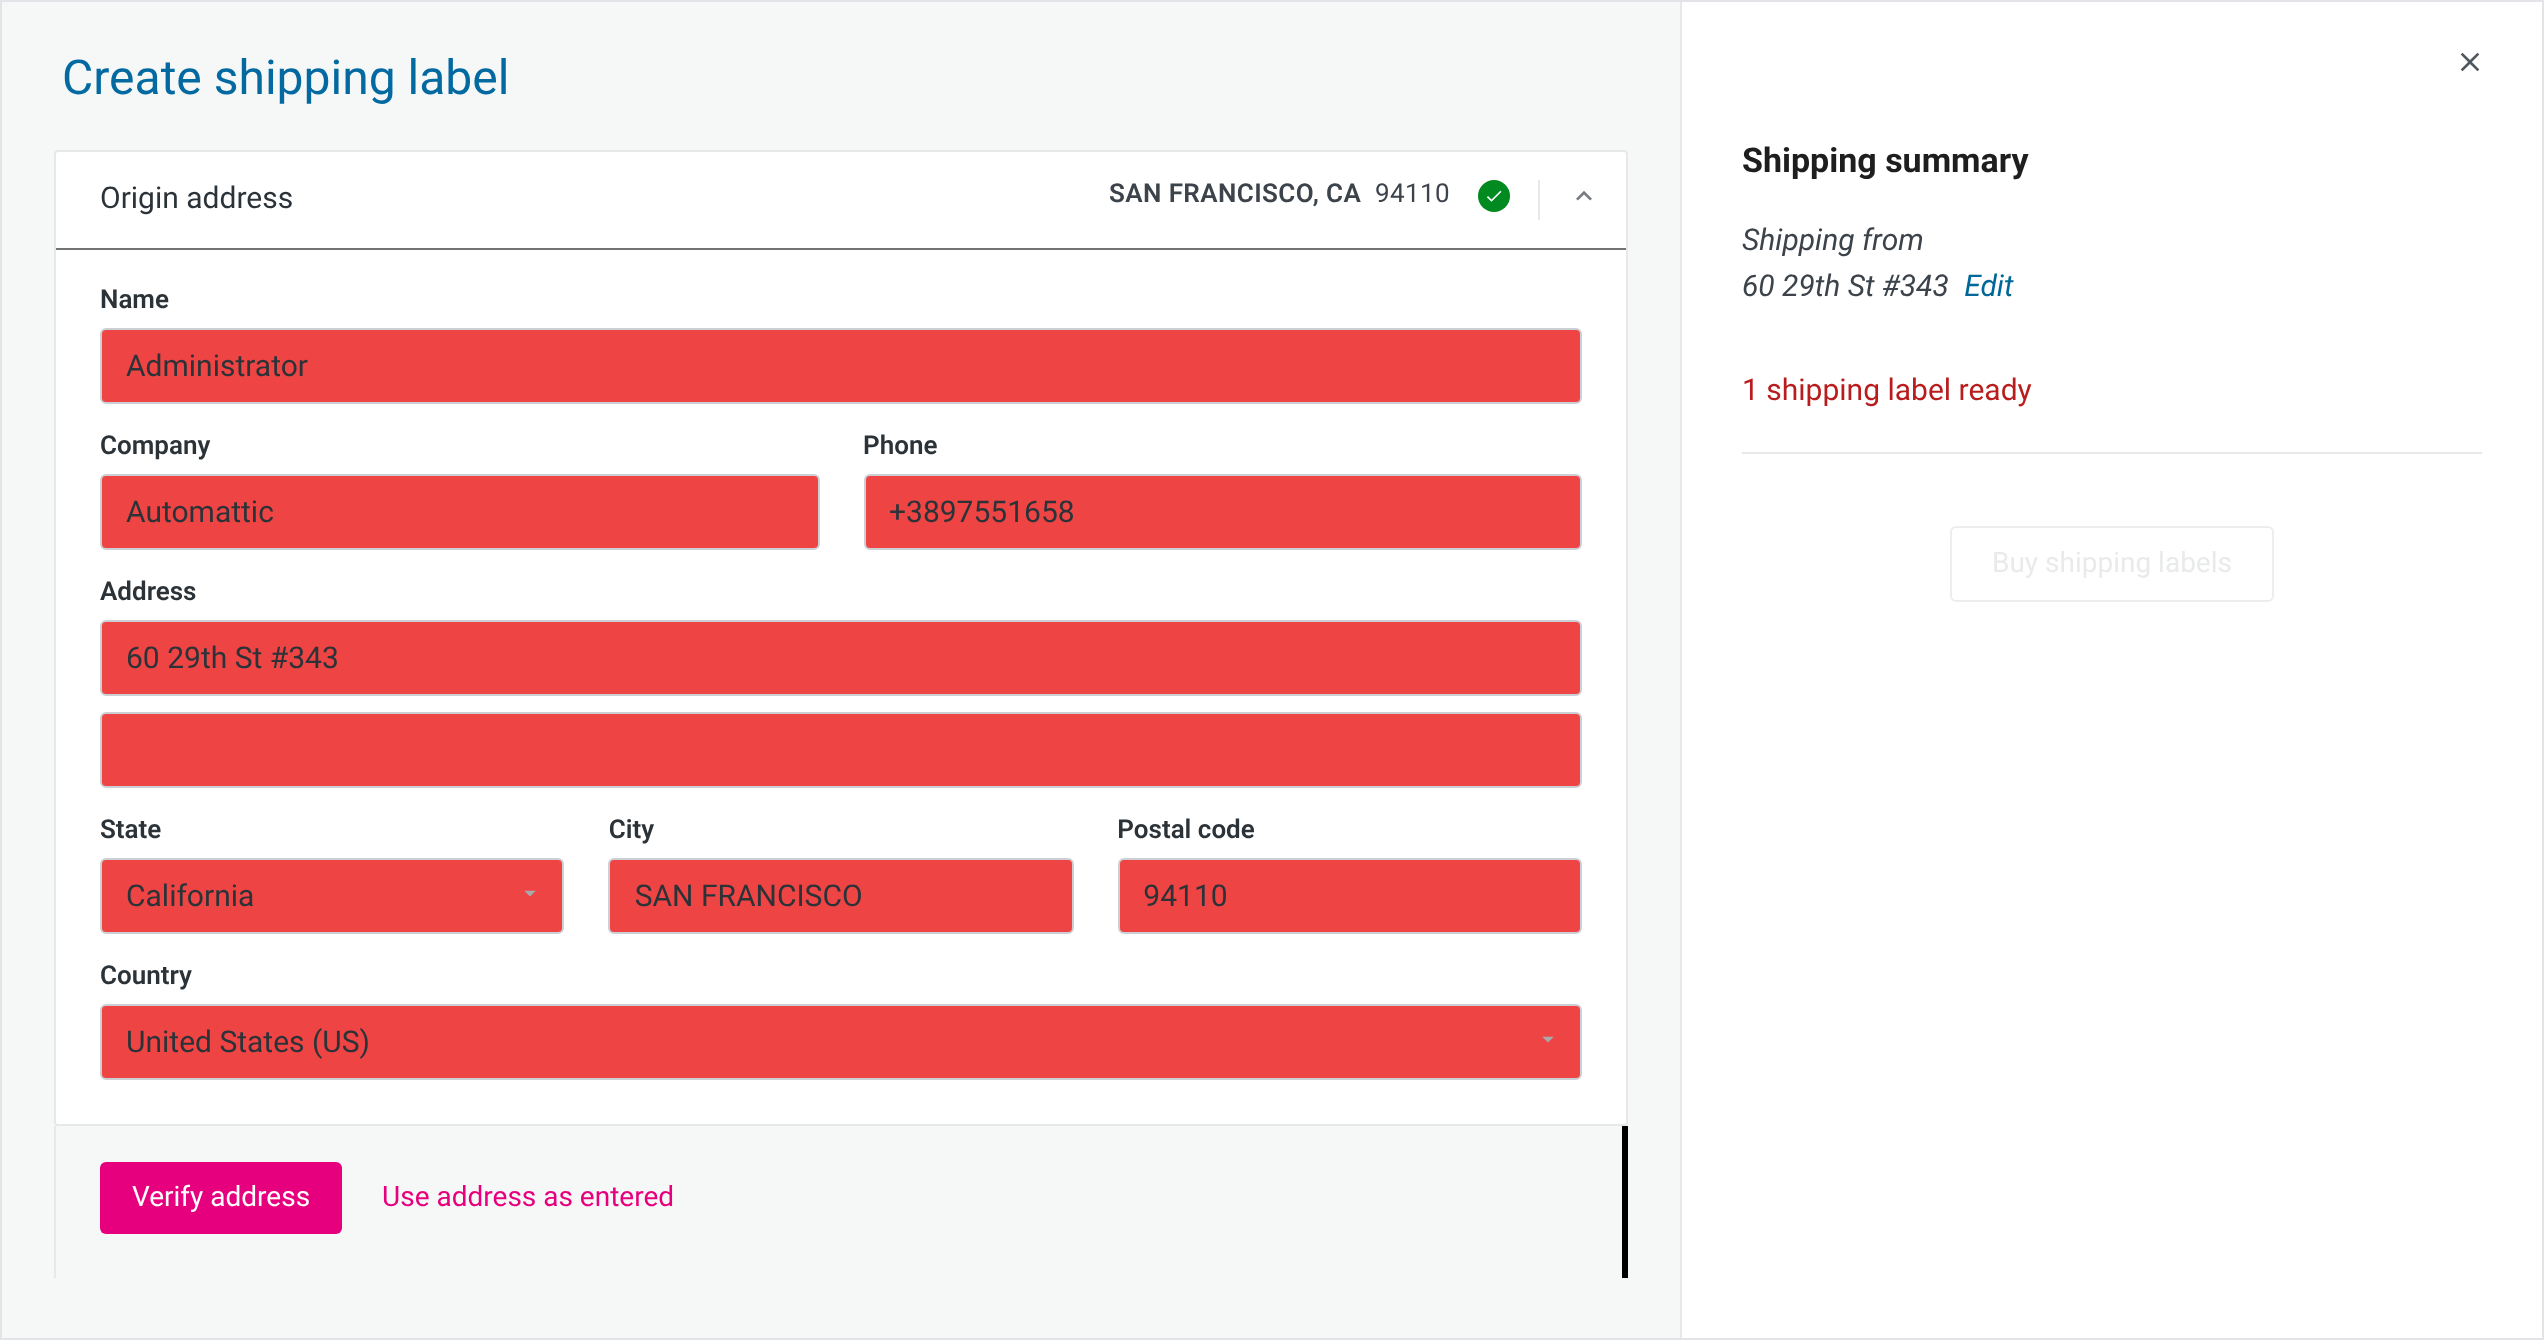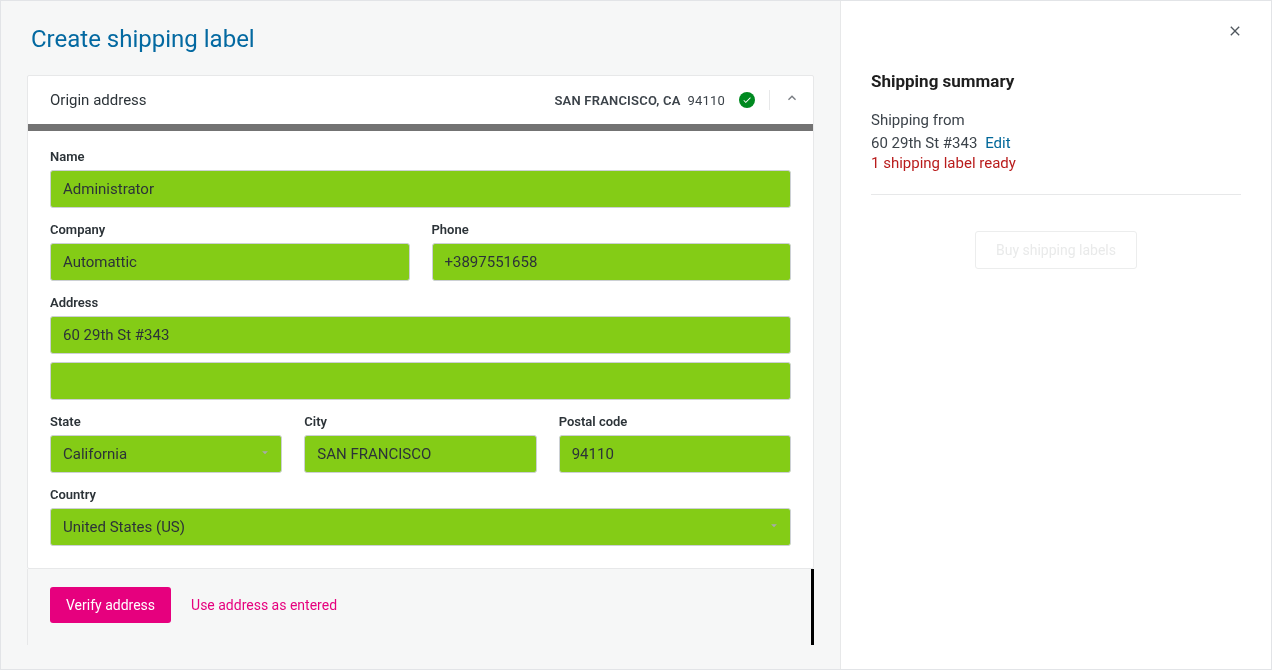--- a/index.html
+++ b/index.html
@@ -35,23 +35,23 @@
       padding: 24px 30px 22px 30px;
     }
     .card {
       background: #fff;
       border: 1px solid #e7e8e9;
       border-radius: 2px;
       margin: 0 26px;
     }
     .card-header {
       display: flex;
-      align-items: center;
+      align-items: flex-start;
       padding: 14px 0px 14px 22px;
-      border-bottom: 7px solid #737373;
+      border-bottom: 1px solid #737373;
     }
     .card-header-title {
       font-size: 15px;
       color: #2c3338;
       flex: 1;
     }
     .card-header-summary {
       font-size: 13px;
       font-weight: 600;
       color: #3c434a;
@@ -116,21 +116,21 @@
       margin-bottom: 6px;
     }
     .text-input, .select {
       width: 100%;
       height: 38px;
       border: 1px solid #ccd0d4;
       border-radius: 3px;
       padding: 0 12px;
       font-size: 15px;
       color: #2c3338;
-      background: #84cc16;
+      background: #ef4444;
       font-family: inherit;
     }
     .select-wrap {
       position: relative;
     }
     .select {
       appearance: none;
       -webkit-appearance: none;
       padding-right: 32px;
       cursor: pointer;
@@ -203,21 +203,22 @@
       font-size: 17px;
       font-weight: 700;
       color: #1e1e1e;
       margin-top: 44px;
       margin-bottom: 18px;
     }
     .summary-block {
       font-size: 15px;
       color: #3c434a;
       line-height: 1.5;
-      margin-bottom: 0;
+      margin-bottom: 32px;
+      font-style: italic;
     }
     .summary-block .edit-link {
       color: #006799;
       cursor: pointer;
       margin-left: 4px;
     }
     .summary-status {
       font-size: 15px;
       color: #b91c1c;
       padding-bottom: 22px;

